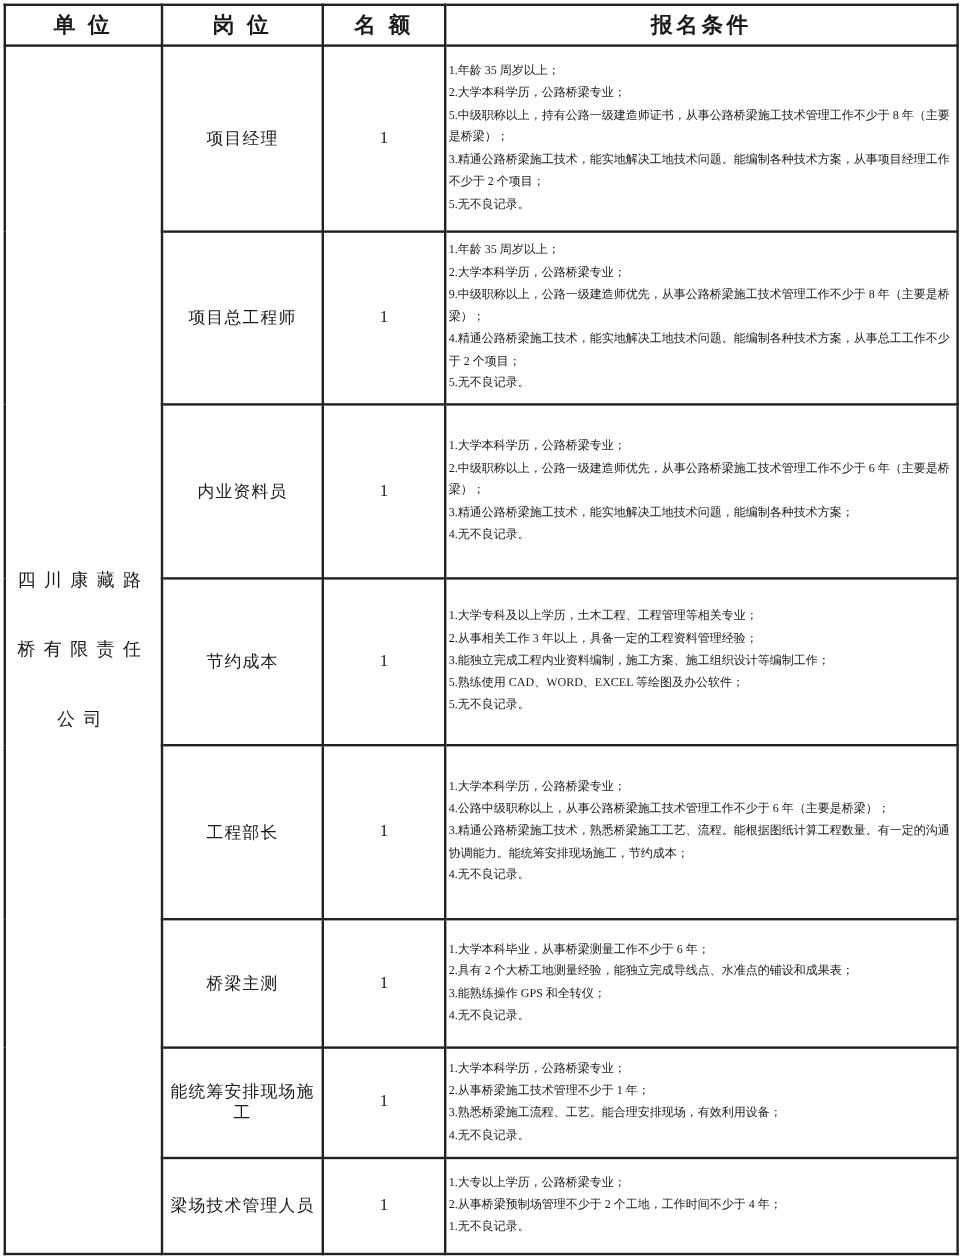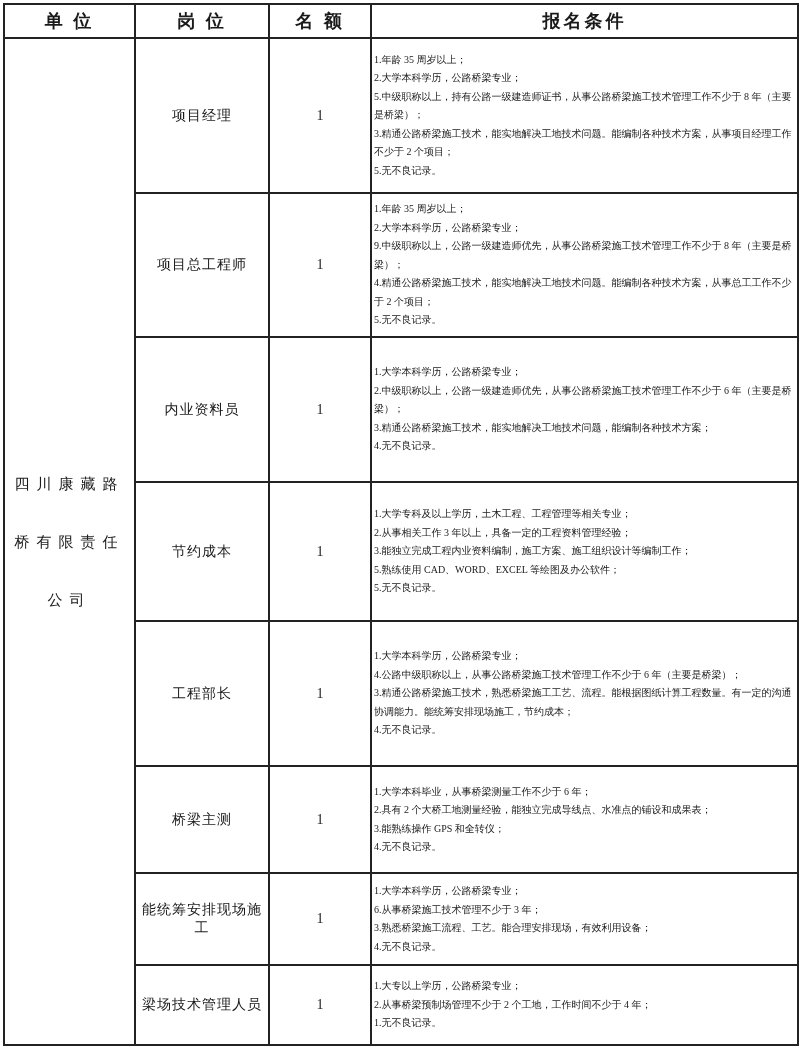--- a/index.html
+++ b/index.html
@@ -151,21 +151,21 @@
             <div class="cond-line">2.具有 2 个大桥工地测量经验，能独立完成导线点、水准点的铺设和成果表；</div>
             <div class="cond-line">3.能熟练操作 GPS 和全转仪；</div>
             <div class="cond-line">4.无不良记录。</div>
           </td>
         </tr>
         <tr style="height: 92px;">
           <td class="pos-cell">能统筹安排现场施工</td>
           <td class="quota-cell">1</td>
           <td class="cond-cell">
             <div class="cond-line">1.大学本科学历，公路桥梁专业；</div>
-            <div class="cond-line">6.从事桥梁施工技术管理不少于 3 年；</div>
+            <div class="cond-line">2.从事桥梁施工技术管理不少于 1 年；</div>
             <div class="cond-line">3.熟悉桥梁施工流程、工艺。能合理安排现场，有效利用设备；</div>
             <div class="cond-line">4.无不良记录。</div>
           </td>
         </tr>
         <tr style="height: 80px;">
           <td class="pos-cell">梁场技术管理人员</td>
           <td class="quota-cell">1</td>
           <td class="cond-cell">
             <div class="cond-line">1.大专以上学历，公路桥梁专业；</div>
             <div class="cond-line">2.从事桥梁预制场管理不少于 2 个工地，工作时间不少于 4 年；</div>

